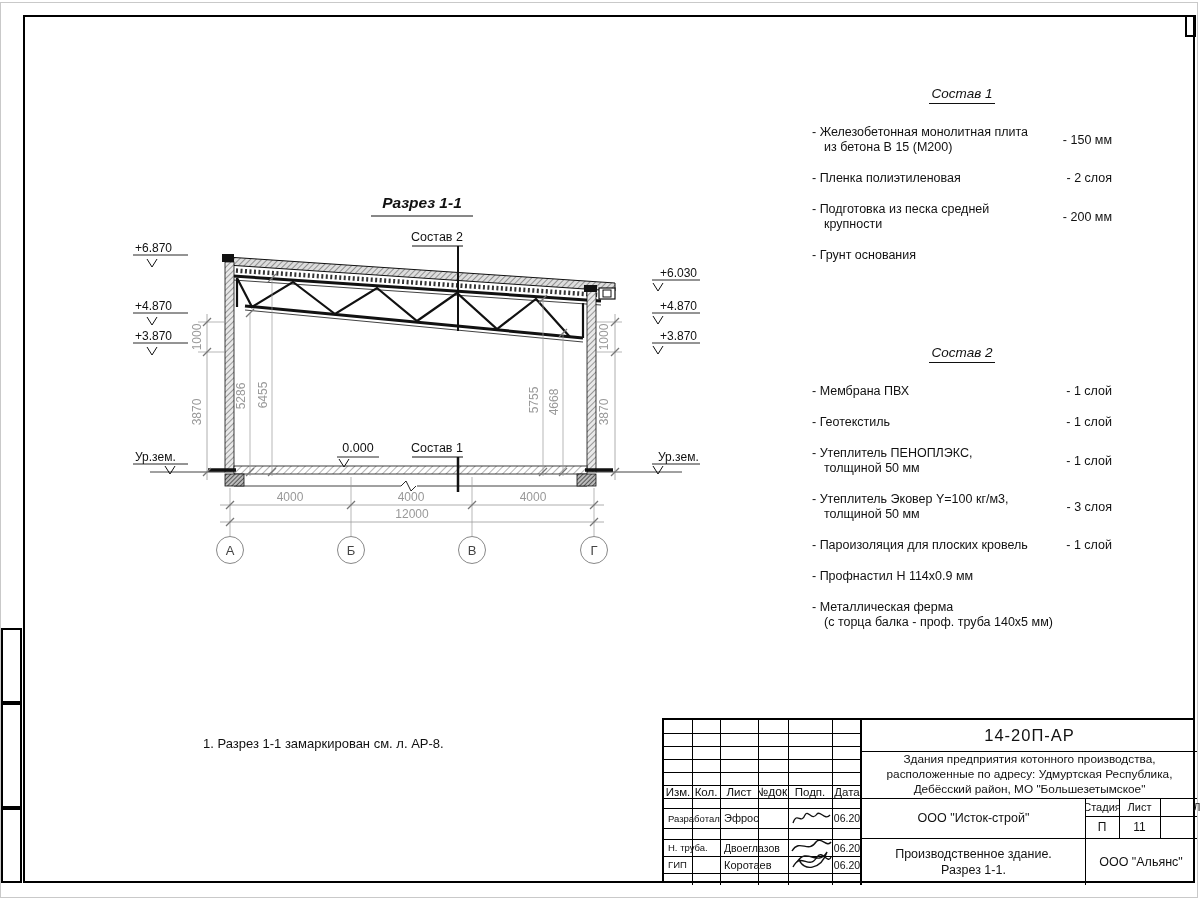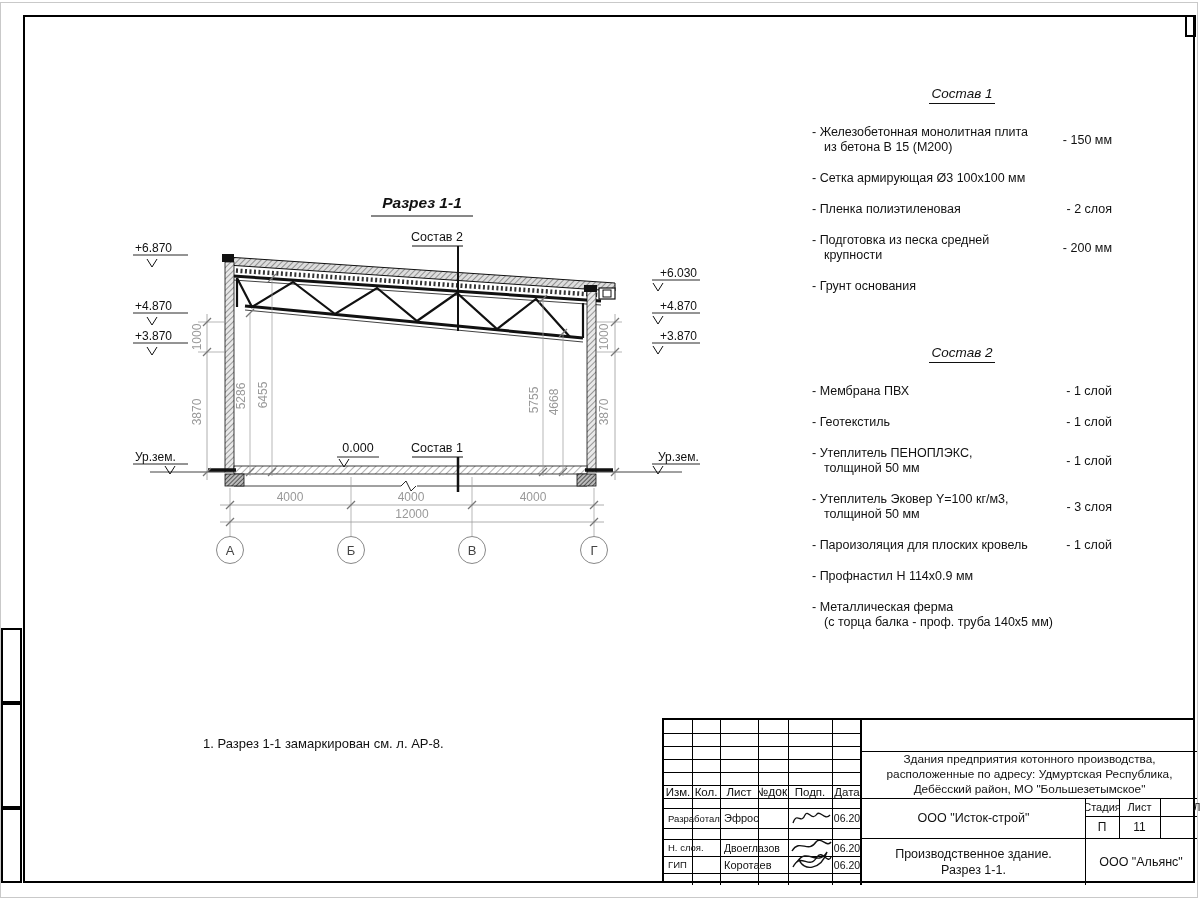--- a/index.html
+++ b/index.html
@@ -222,24 +222,20 @@
 </svg>
 
 <div class="spec" style="left:812px;top:86px;">
   <div class="spec-title"><span>Состав 1</span></div>
   <div class="spec-row">
       <div class="spec-name">- Железобетонная  монолитная плита
 из бетона В 15 (М200)</div>
       <div class="spec-val">- 150 мм</div>
     </div>
   <div class="spec-row">
-      <div class="spec-name">- Сетка армирующая Ø3 100х100 мм</div>
-      <div class="spec-val"></div>
-    </div>
-  <div class="spec-row">
       <div class="spec-name">- Пленка полиэтиленовая</div>
       <div class="spec-val">-  2 слоя</div>
     </div>
   <div class="spec-row">
       <div class="spec-name">- Подготовка из песка средней
 крупности</div>
       <div class="spec-val">- 200 мм</div>
     </div>
   <div class="spec-row">
       <div class="spec-name">- Грунт основания</div>
@@ -313,36 +309,37 @@
   <div class="cell" style="left:0;top:65px;width:28px;height:13px;">Изм.</div>
   <div class="cell" style="left:28px;top:65px;width:28px;height:13px;">Кол.</div>
   <div class="cell" style="left:56px;top:65px;width:38px;height:13px;">Лист</div>
   <div class="cell" style="left:94px;top:65px;width:30px;height:13px;font-size:12px;">№док.</div>
   <div class="cell" style="left:124px;top:65px;width:44px;height:13px;">Подп.</div>
   <div class="cell" style="left:168px;top:65px;width:30px;height:13px;">Дата</div>
 
   <div class="cell left small" style="left:0;top:88px;width:56px;height:20px;">Разработал</div>
   <div class="cell left" style="left:56px;top:88px;width:68px;height:20px;font-size:11px;">Эфрос</div>
   <div class="cell" style="left:168px;top:88px;width:30px;height:20px;font-size:10.5px;">06.20</div>
-  <div class="cell left small" style="left:0;top:119px;width:56px;height:17px;">Н. слоя.</div>
+  <div class="cell left small" style="left:0;top:119px;width:56px;height:17px;">Н. труба.</div>
   <div class="cell left" style="left:56px;top:119px;width:68px;height:17px;font-size:10.5px;">Двоеглазов</div>
   <div class="cell" style="left:168px;top:119px;width:30px;height:17px;font-size:10.5px;">06.20</div>
   <div class="cell left small" style="left:0;top:136px;width:56px;height:17px;">ГИП</div>
   <div class="cell left" style="left:56px;top:136px;width:68px;height:17px;font-size:11px;">Коротаев</div>
   <div class="cell" style="left:168px;top:136px;width:30px;height:17px;font-size:10.5px;">06.20</div>
 
   <svg class="sig" style="left:126px;top:88px;" width="42" height="20">
     <path d="M3,15 C7,3 11,17 15,7 C18,1 22,14 27,6 C30,2 35,13 40,7" fill="none" stroke="#111" stroke-width="1.3"></path>
   </svg>
   <svg class="sig" style="left:124px;top:117px;" width="46" height="38">
     <path d="M4,14 C12,1 20,17 28,5 C33,-1 39,11 43,5" fill="none" stroke="#111" stroke-width="1.4"></path>
     <path d="M5,30 C13,14 21,34 29,20 C34,12 40,28 43,20" fill="none" stroke="#111" stroke-width="1.4"></path>
     <path d="M9,25 C19,9 29,31 39,15 C33,33 15,35 11,22" fill="none" stroke="#111" stroke-width="1.4"></path>
   </svg>
 
+  <div class="cell docnum" style="left:198px;top:0;width:335px;height:31px;">14-20П-АР</div>
   <div class="cell pre proj" style="left:198px;top:31px;width:335px;height:47px;">Здания предприятия котонного производства,
 расположенные по адресу: Удмуртская Республика,
 Дебёсский район, МО "Большезетымское"</div>
   <div class="cell" style="left:198px;top:78px;width:223px;height:40px;font-size:12.5px;">ООО "Исток-строй"</div>
   <div class="cell" style="left:421px;top:78px;width:34px;height:18px;font-size:11px;">Стадия</div>
   <div class="cell" style="left:455px;top:78px;width:41px;height:18px;font-size:11px;">Лист</div>
   <div class="cell" style="left:496px;top:78px;width:37px;height:18px;font-size:10.5px;margin-left:32px;">Листов</div>
   <div class="cell" style="left:421px;top:96px;width:34px;height:22px;font-size:12px;">П</div>
   <div class="cell" style="left:455px;top:96px;width:41px;height:22px;font-size:12px;">11</div>
   <div class="cell pre" style="left:198px;top:118px;width:223px;height:47px;font-size:12.5px;line-height:16px;">Производственное здание.

